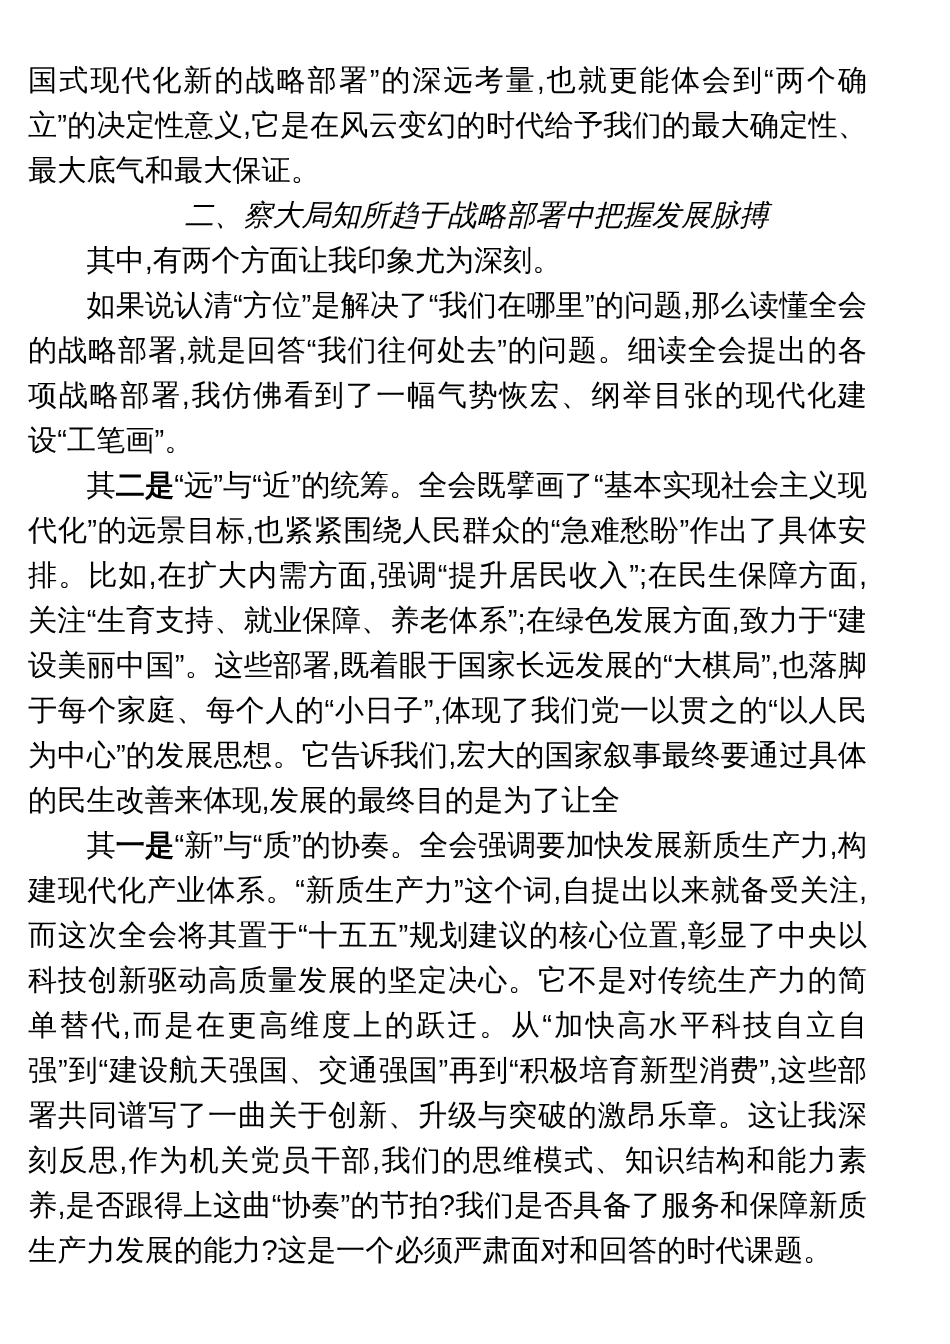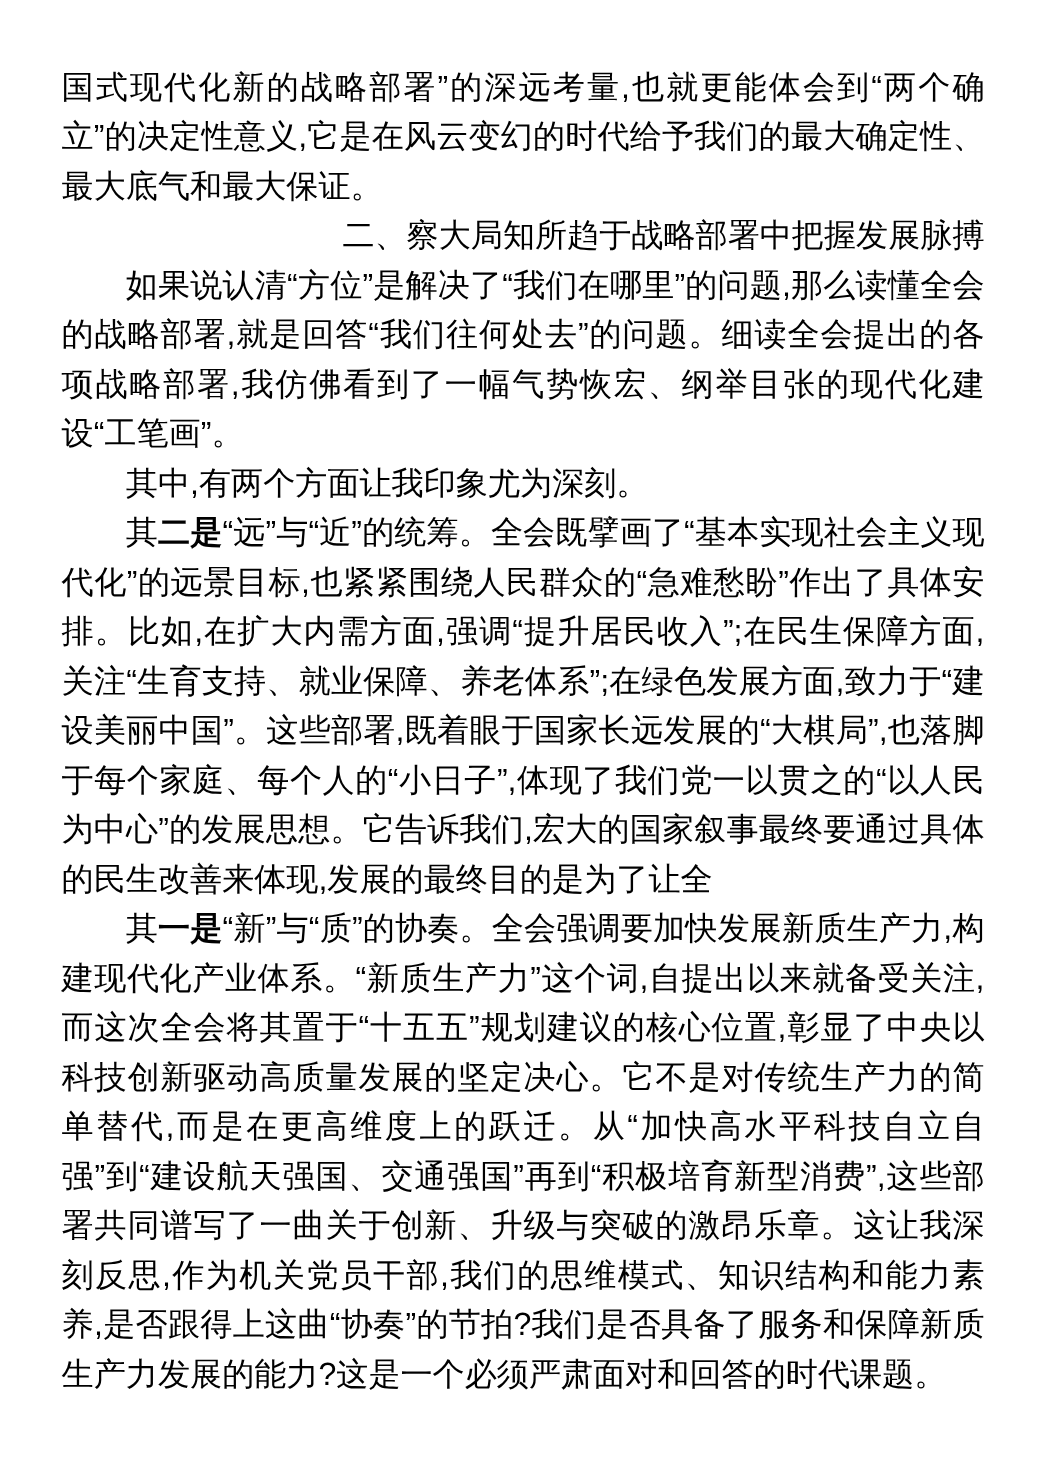--- a/index.html
+++ b/index.html
@@ -13,21 +13,21 @@
     font-family: "Liberation Sans", "DejaVu Sans", sans-serif;
     color: #000000;
     overflow: hidden;
   }
   .page {
     position: relative;
     width: 950px;
     height: 1344px;
     background: #ffffff;
     box-sizing: border-box;
-    padding: 58px 55px 0 56px;
+    padding: 58px 55px 0 28px;
   }
   .doc-body {
     width: 839px;
   }
   p.para {
     margin: 0;
     font-size: 29.2px;
     line-height: 45px;
     text-align: justify;
     text-justify: inter-character;
@@ -38,39 +38,40 @@
   }
   p.indent {
     text-indent: 2em;
   }
   p.heading {
     margin: 0;
     font-size: 29.2px;
     line-height: 45px;
     text-indent: 2em;
     font-weight: 400;
-    text-align: right;
+    text-align: center;
     word-break: break-all;
+    font-style: italic;
   }
   .b {
     font-weight: 700;
   }
 </style>
 </head>
 <body>
 
 <div class="page">
   <div class="doc-body">
 
     <p class="para">国式现代化新的战略部署”的深远考量,也就更能体会到“两个确立”的决定性意义,它是在风云变幻的时代给予我们的最大确定性、最大底气和最大保证。</p>
 
     <p class="heading">二、察大局知所趋于战略部署中把握发展脉搏</p>
 
+    <p class="para indent">其中,有两个方面让我印象尤为深刻。</p>
+
     <p class="para indent">如果说认清“方位”是解决了“我们在哪里”的问题,那么读懂全会的战略部署,就是回答“我们往何处去”的问题。细读全会提出的各项战略部署,我仿佛看到了一幅气势恢宏、纲举目张的现代化建设“工笔画”。</p>
-
-    <p class="para indent">其中,有两个方面让我印象尤为深刻。</p>
 
     <p class="para indent"><span>其</span><span class="b">二是</span><span>“远”与“近”的统筹。全会既擘画了“基本实现社会主义现代化”的远景目标,也紧紧围绕人民群众的“急难愁盼”作出了具体安排。比如,在扩大内需方面,强调“提升居民收入”;在民生保障方面,关注“生育支持、就业保障、养老体系”;在绿色发展方面,致力于“建设美丽中国”。这些部署,既着眼于国家长远发展的“大棋局”,也落脚于每个家庭、每个人的“小日子”,体现了我们党一以贯之的“以人民为中心”的发展思想。它告诉我们,宏大的国家叙事最终要通过具体的民生改善来体现,发展的最终目的是为了让全</span></p>
 
     <p class="para indent"><span>其</span><span class="b">一是</span><span>“新”与“质”的协奏。全会强调要加快发展新质生产力,构建现代化产业体系。“新质生产力”这个词,自提出以来就备受关注,而这次全会将其置于“十五五”规划建议的核心位置,彰显了中央以科技创新驱动高质量发展的坚定决心。它不是对传统生产力的简单替代,而是在更高维度上的跃迁。从“加快高水平科技自立自强”到“建设航天强国、交通强国”再到“积极培育新型消费”,这些部署共同谱写了一曲关于创新、升级与突破的激昂乐章。这让我深刻反思,作为机关党员干部,我们的思维模式、知识结构和能力素养,是否跟得上这曲“协奏”的节拍?我们是否具备了服务和保障新质生产力发展的能力?这是一个必须严肃面对和回答的时代课题。</span></p>
 
   </div>
 </div>
 
 </body></html>

